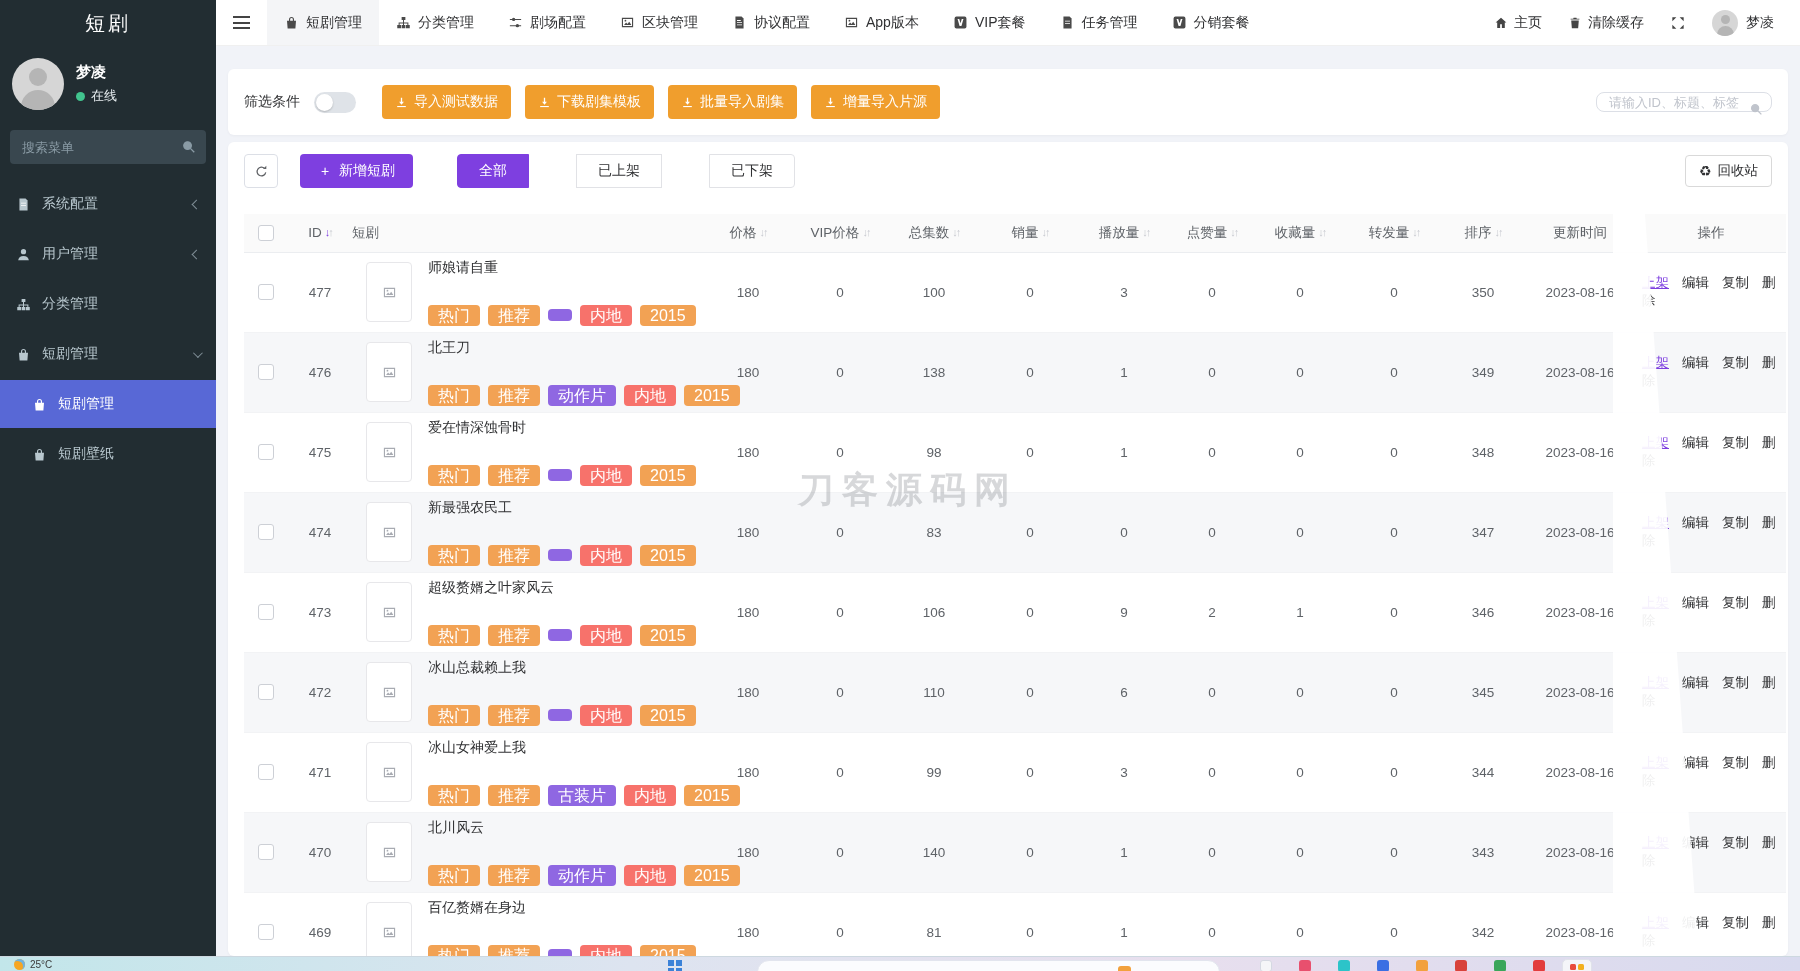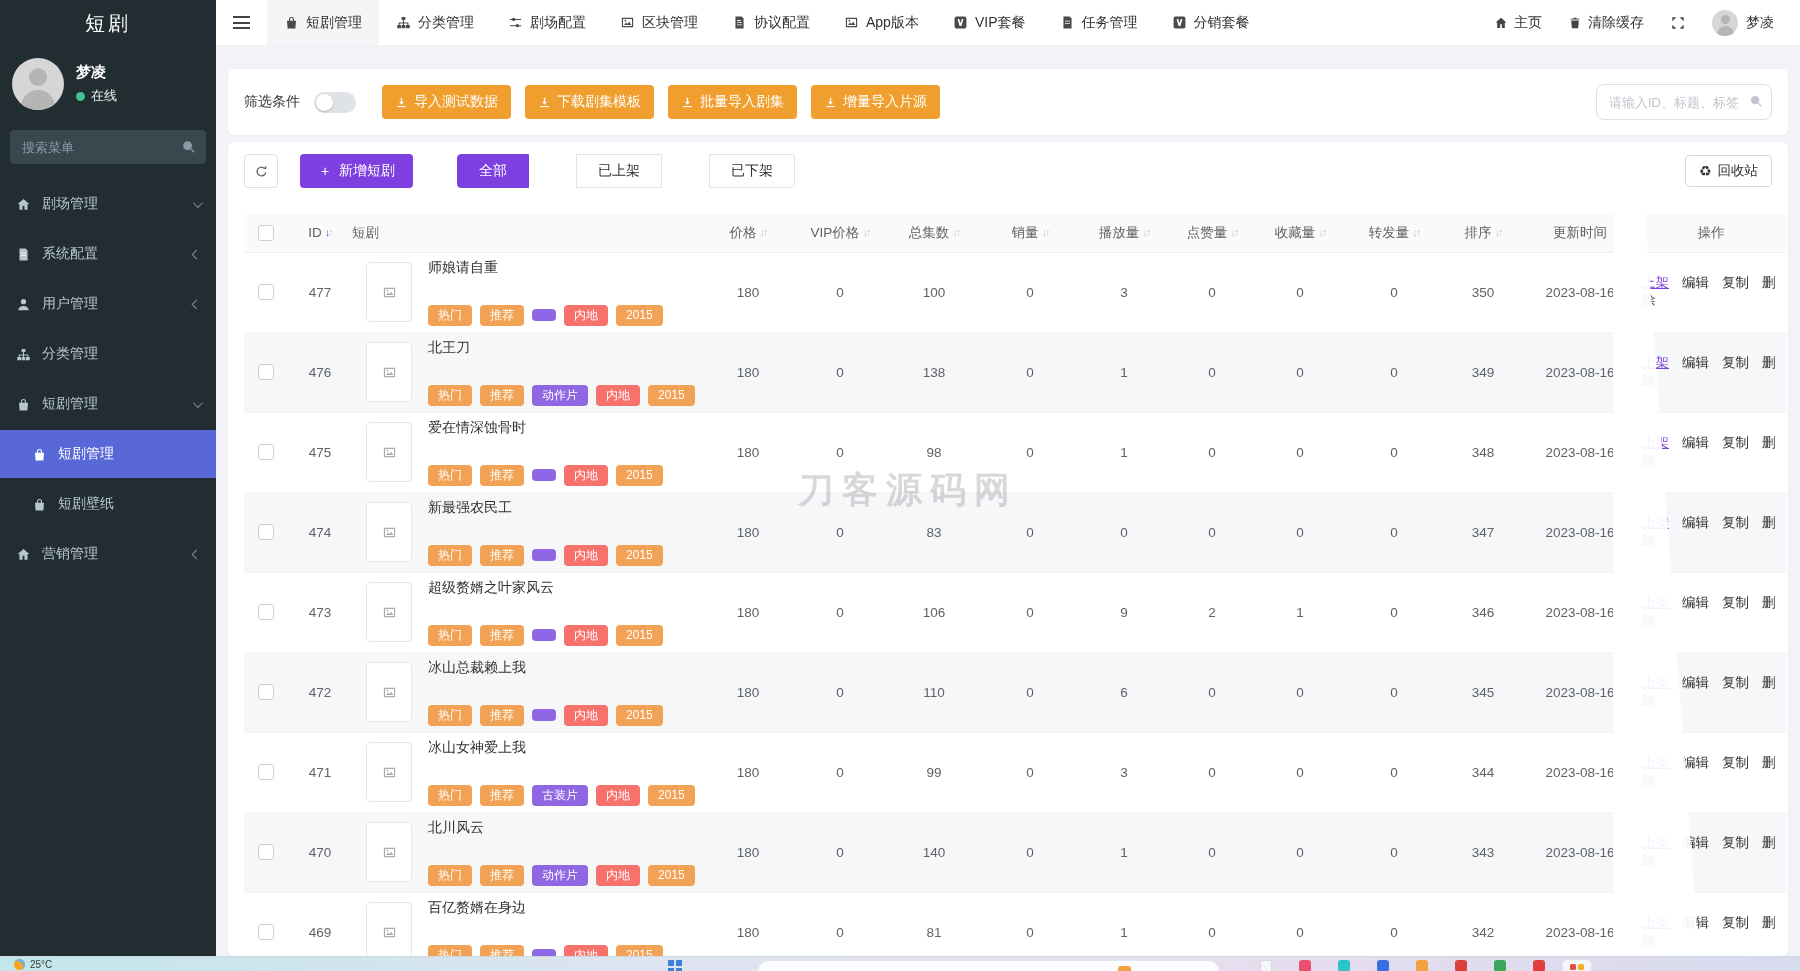--- a/index.html
+++ b/index.html
@@ -52,21 +52,21 @@
   
   .card { position:absolute; left:228px; width:1560px; background:#fff; border-radius:6px; box-shadow:0 1px 3px rgba(0,0,0,0.04); }
   .filter-card { top:69px; height:66px; display:flex; align-items:center; padding:0 16px; }
   .flt-label { font-size:14px; color:#303133; margin-right:14px; }
   .toggle { width:42px; height:21px; border-radius:11px; background:#dfe3e8; position:relative; display:inline-block; cursor:pointer; margin-right:26px; flex:none; }
   .toggle .knob { position:absolute; left:2px; top:2px; width:17px; height:17px; border-radius:50%; background:#fff; box-shadow:0 1px 2px rgba(0,0,0,0.2); }
   .btn-row { display:flex; gap:14px; }
   .btn-orange { display:flex; align-items:center; gap:6px; height:34px; padding:0 13px; background:#f09e2d; border:none; border-radius:4px; color:#fff; font-size:14px; cursor:pointer; font-family:inherit; }
   .btn-orange .svgicon { font-size:13px; }
   .search-box { margin-left:auto; position:relative; width:176px; }
-  .search-box input { width:100%; height:36px; border:1px solid #dcdfe6; border-radius:8px; font-size:13px; color:#606266; padding:0 14px 0 12px; outline:none; font-family:inherit; }
+  .search-box input { width:100%; height:20px; border:1px solid #dcdfe6; border-radius:8px; font-size:13px; color:#606266; padding:0 14px 0 12px; outline:none; font-family:inherit; }
   .search-box input::placeholder { color:#c0c4cc; }
   .search-box .sb-icon { position:absolute; right:9px; top:10px; font-size:14px; color:#c0c4cc; cursor:pointer; }
 
   .table-card { top:142px; height:814px; padding:12px 16px 0; overflow:hidden; }
   .toolbar { display:flex; align-items:center; }
   .btn-icon { width:34px; height:34px; border:1px solid #dcdfe6; border-radius:4px; background:#fff; color:#606266; font-size:15px; display:flex; align-items:center; justify-content:center; cursor:pointer; }
   .btn-primary { display:flex; align-items:center; gap:7px; height:34px; padding:0 18px; margin-left:22px; background:#7e3fe0; color:#fff; border:none; border-radius:4px; font-size:14px; cursor:pointer; font-family:inherit; }
   .btn-primary .svgicon { font-size:14px; color:#fff; }
   .segments { display:flex; margin-left:44px;gap:48px; }
   .seg { height:34px; padding:0 21px; display:flex; align-items:center; background:#fff; border:1px solid #e1e2e6; font-size:14px; color:#303133; cursor:pointer; margin-left:-1px; }
@@ -82,21 +82,21 @@
   .grid th.left, .grid td.left { text-align:left; }
   .grid td { height:80px; border-bottom:1px solid #f2f3f5; font-size:13.5px; color:#5f6368; text-align:center; }
   .grid tbody tr:nth-child(even) { background:#f6f7f9; }
   .cb { width:16px; height:16px; border:1px solid #cdd0d6; border-radius:3px; background:#fff; margin:0 auto; cursor:pointer; }
   .sort { display:inline-flex; margin-left:3px; font-size:11px; color:#c8cad0; letter-spacing:-2px; vertical-align:1px; }
   .sort .a.on { color:#7e3fe0; }
   .drama { display:flex; align-items:center; gap:16px; padding-left:14px; }
   .thumb { width:46px; height:60px; border:1px solid #e7e7ea; border-radius:4px; background:#fff; display:flex; align-items:center; justify-content:center; color:#a8abb2; font-size:15px; flex:none; }
   .d-title { font-size:14px; color:#303133; margin-bottom:8px; }
   .tags { display:flex; align-items:center; gap:8px; }
-  .tag { height:21px; line-height:21px; padding:0 10px; border-radius:4px; color:#fff; font-size:12px; white-space:nowrap;margin-top:20px; }
+  .tag { height:21px; line-height:21px; padding:0 10px; border-radius:4px; color:#fff; font-size:16px; white-space:nowrap;margin-top:20px; }
   .tag.orange { background:#f2a254; }
   .tag.red { background:#f7726b; }
   .tag.purple { background:#8f67e2; }
   .tag.empty { width:24px; height:12px; padding:0; }
   td.actions { padding-left:6px; }
   .act { margin-right:13px; cursor:pointer; text-decoration:none; }
   .act.primary { color:#7e3fe0; text-decoration:underline; }
   .act.plain { color:#303133; }
 
   
@@ -143,29 +143,20 @@
         <svg viewBox="0 0 24 24" fill="none" stroke="currentColor" stroke-width="2.2">
           <circle cx="10.5" cy="10.5" r="6"></circle>
           <path d="M15 15l6.2 6.2"></path>
         </svg>
       </span>
   </div>
   <ul class="menu" id="sidebar-menu">
       <li class="m-item">
         <span class="svgicon">
           <svg viewBox="0 0 24 24">
-            <path d="M12 3.2 2.8 11h2.7v9.5h5V14h3v6.5h5V11h2.7z"></path>
-          </svg>
-        </span>
-        <span>剧场管理</span>
-        <span class="chev down"></span>
-      </li>
-      <li class="m-item">
-        <span class="svgicon">
-          <svg viewBox="0 0 24 24">
             <path d="M5.5 2.5h9.8l3.2 3.2v15.8H5.5z"></path>
             <path fill="#fff" d="M8 9h8v1.5H8z M8 13h8v1.5H8z"></path>
           </svg>
         </span>
         <span>系统配置</span>
         <span class="chev left"></span>
       </li>
       <li class="m-item">
         <span class="svgicon">
           <svg viewBox="0 0 24 24">
@@ -201,29 +192,20 @@
         </span>
         <span>短剧管理</span>
       </li>
       <li class="m-item sub">
         <span class="svgicon">
           <svg viewBox="0 0 24 24">
             <path d="M8 9V7a4 4 0 0 1 8 0v2h3.2l-1 12.5H5.8L4.8 9H8zm1.8 0h4.4V7a2.2 2.2 0 0 0-4.4 0v2z"></path>
           </svg>
         </span>
         <span>短剧壁纸</span>
-      </li>
-      <li class="m-item">
-        <span class="svgicon">
-          <svg viewBox="0 0 24 24">
-            <path d="M12 3.2 2.8 11h2.7v9.5h5V14h3v6.5h5V11h2.7z"></path>
-          </svg>
-        </span>
-        <span>营销管理</span>
-        <span class="chev left"></span>
       </li>
     </ul>
 </div>
 
 <div class="navbar">
   <div class="nv-burger">
     <span class="burger"></span>
   </div>
   <div class="nav-tabs" id="nav-tabs">
       <div class="nav-tab active">

